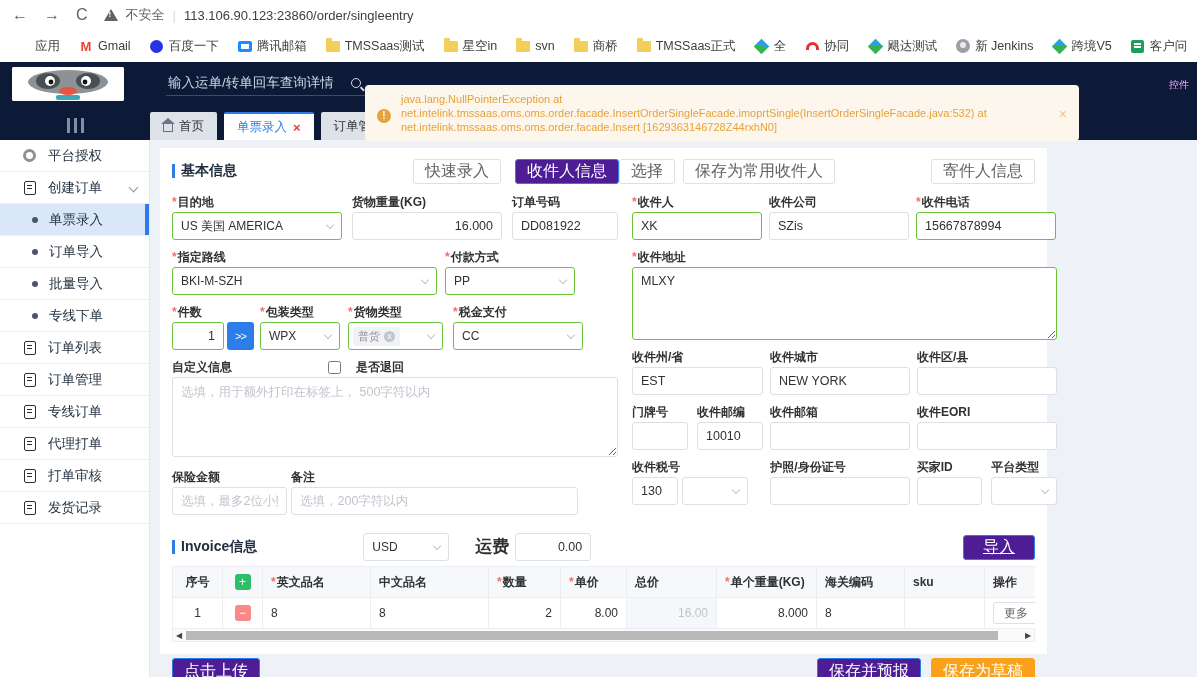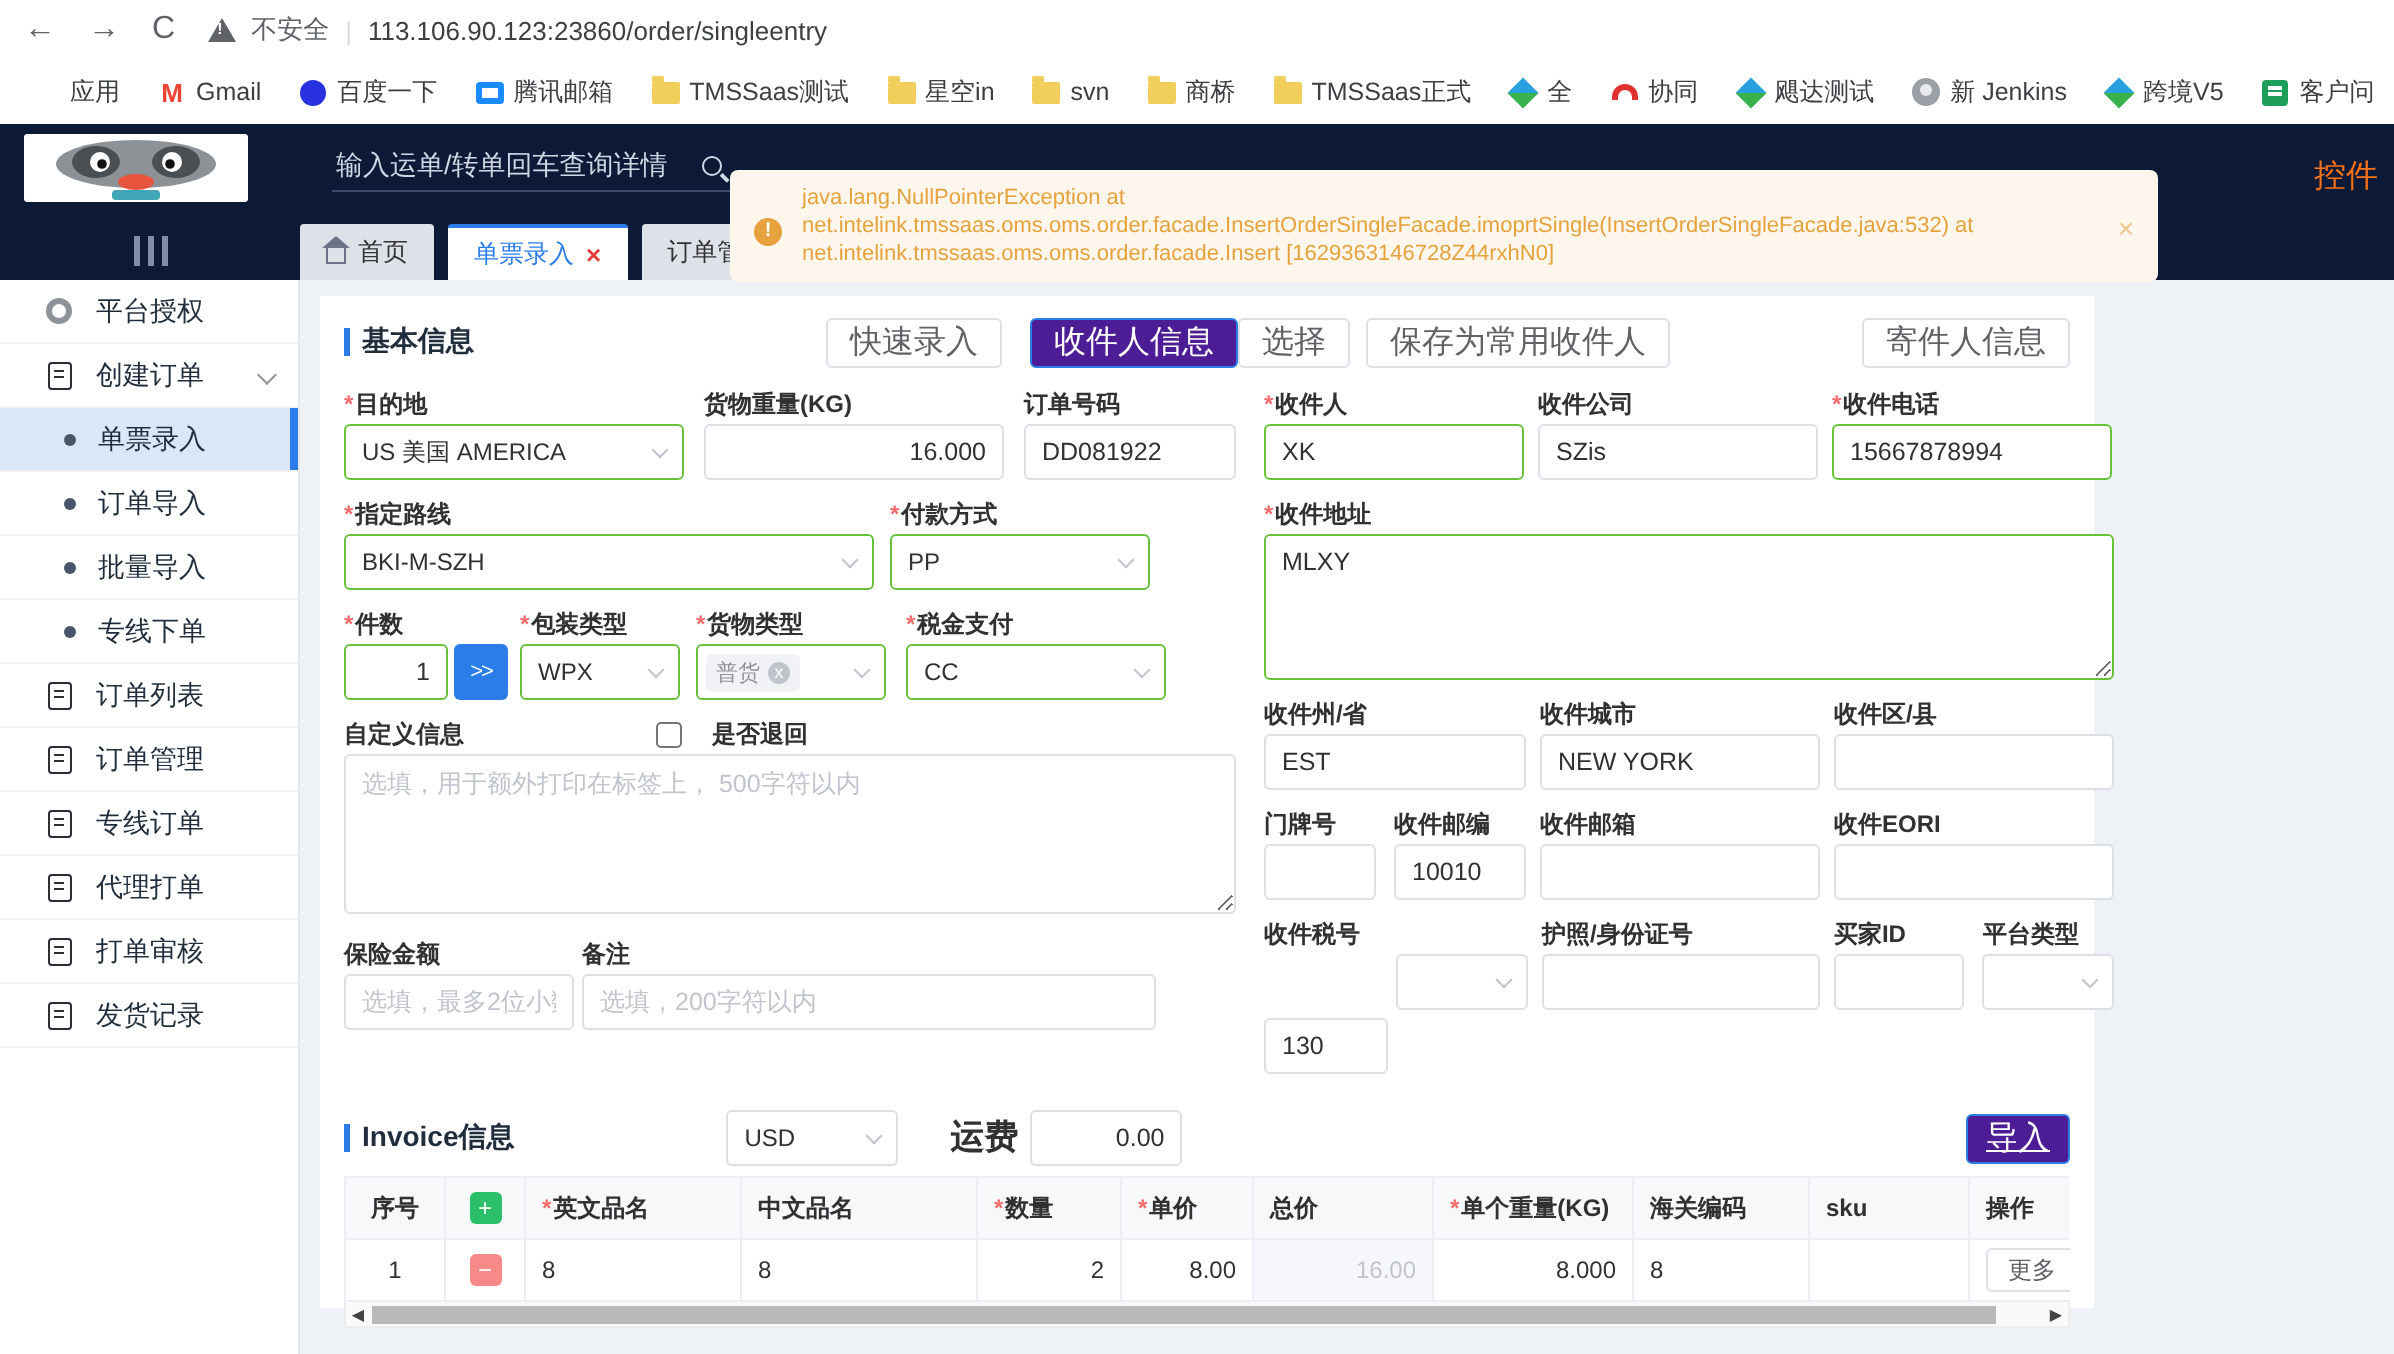--- a/index.html
+++ b/index.html
@@ -36,21 +36,21 @@
   .ic-sheet { width:13px; height:13px; background:#1e9e5a; border-radius:2px; position:relative; }
   .ic-sheet::after { content:""; position:absolute; left:3px; top:3px; width:7px; height:2px; background:#fff; box-shadow:0 3px 0 #fff; }
   
   .appbar { position:relative; height:78px; background:#0c1a38; }
   .logo { position:absolute; left:12px; top:5px; width:112px; height:34px; background:#fff; border-radius:2px; overflow:hidden; }
   .hd-search { position:absolute; left:166px; top:12px; width:210px; display:flex; align-items:center; border-bottom:1px solid #3c4a70; padding-bottom:4px; }
   .hd-search input { background:transparent; border:none; outline:none; color:#fff; font-size:13.5px; width:185px; font-family:inherit; }
   .hd-search input::placeholder { color:#cfd6e4; }
   .mag { width:10px; height:10px; border:1.5px solid #cfd6e4; border-radius:50%; position:relative; flex-shrink:0; }
   .mag::after { content:""; position:absolute; width:5px; height:1.5px; background:#cfd6e4; transform:rotate(45deg); left:8px; top:9px; }
-  .controls-link { position:absolute; right:8px; top:16px; color:#f97316; font-size:16px; cursor:pointer;margin-left:38px; }
+  .controls-link { position:absolute; right:8px; top:16px; color:#f0abfc; font-size:10px; cursor:pointer;margin-left:38px; }
   .tabsrow { position:absolute; left:0; bottom:0; right:0; height:29px; display:flex; align-items:flex-end; }
   .hamburger { width:150px; display:flex; justify-content:center; gap:4px; align-items:center; height:29px; cursor:pointer; }
   .hamburger i { width:3px; height:15px; background:#828da8; }
   .tab { height:28px; background:#dde1e8; color:#333; font-size:12.5px; padding:0 13px; display:flex; align-items:center; gap:6px; margin-right:7px; border-radius:2px 2px 0 0; cursor:pointer; }
   .tab.active { background:#fff; color:#2b7de9; border-top:2px solid #2b7de9; }
   .tab .x { color:#e23c3c; font-weight:bold; font-size:13px; }
   .home-ic { width:10px; height:8px; border:1.5px solid #6a7387; border-top:none; position:relative; margin-top:3px; }
   .home-ic::before { content:""; position:absolute; left:-3px; top:-6px; width:0; height:0; border-left:7px solid transparent; border-right:7px solid transparent; border-bottom:6px solid #6a7387; }
   
   .toast { position:absolute; left:365px; top:85px; width:714px; background:#fdf6ec; border-radius:4px; padding:7px 34px 7px 36px; color:#e6a23c; font-size:11px; line-height:14px; z-index:60; word-break:break-all; }
@@ -500,21 +500,21 @@
             </div>
             <div class="f" style="width:140px; margin-left:7px;">
               <span class="flab"><span>收件EORI</span></span>
               <input class="inp" value="" style="">
             </div>
           </div>
           <div class="frow">
             <div class="f" style="width:132px;">
               <span class="flab"><span>收件税号</span></span>
               <div style="display:flex; gap:4px;">
-                <input class="inp" style="width: 62px; margin-top: 32px;" value="130">
+                <input class="inp" style="width: 46px;" value="130">
                 <div class="sel" style="width:66px;">
                     <span></span>
                     <span class="chev"></span>
                   </div>
               </div>
             </div>
             <div class="f" style="width:140px; margin-left:7px;">
               <span class="flab"><span>护照/身份证号</span></span>
               <input class="inp" value="" style="">
             </div>
@@ -537,21 +537,21 @@
         <span class="sec-title">
             <i></i>
             <span>Invoice信息</span>
           </span>
         <div class="sel" style="width:86px; margin-left:106px;align-items:center;">
             <span>USD</span>
             <span class="chev"></span>
           </div>
         <span class="flab" style="margin-left:26px; font-size:17px;">运费</span>
         <input class="inp right" style="width: 76px; margin-left: 6px;" value="0.00">
-        <button class="btn primary" style="margin-left:auto; width:52px; padding:0;text-decoration:underline;">导入</button>
+        <button class="btn primary" style="margin-left:auto; width:72px; padding:0;text-decoration:underline;">导入</button>
       </div>
 
       <div class="tbl-wrap">
         <div class="trow thead">
           <div class="tc c1">
               <span>序号</span>
             </div>
           <div class="tc c2">
               <button class="addbtn">+</button>
             </div>

